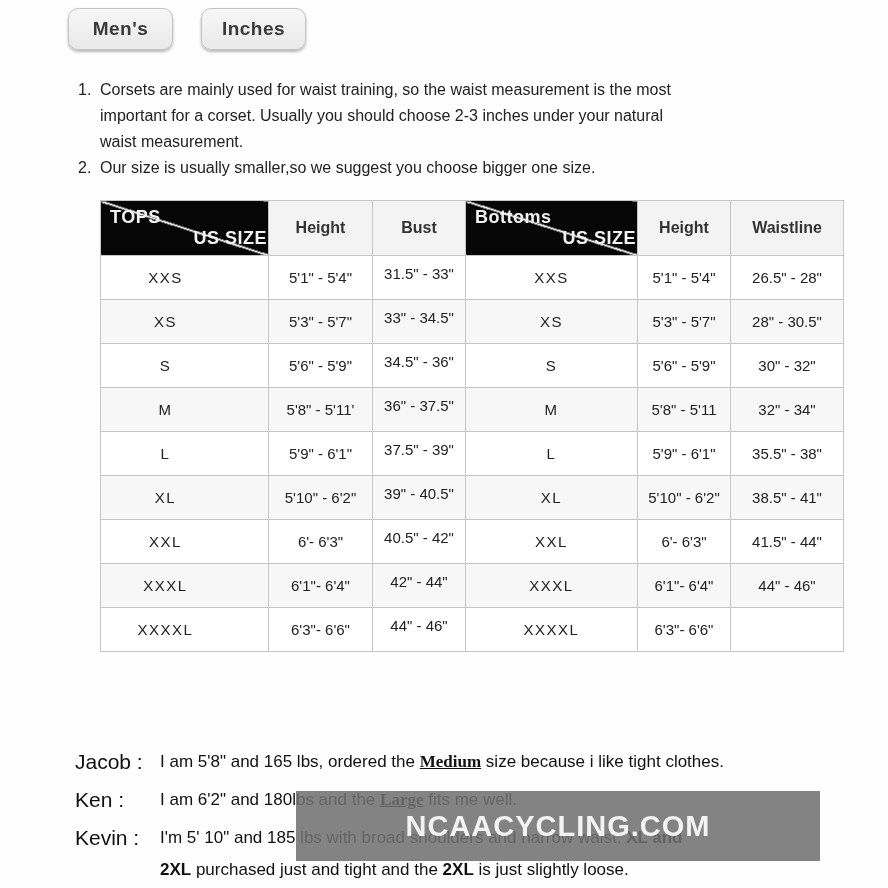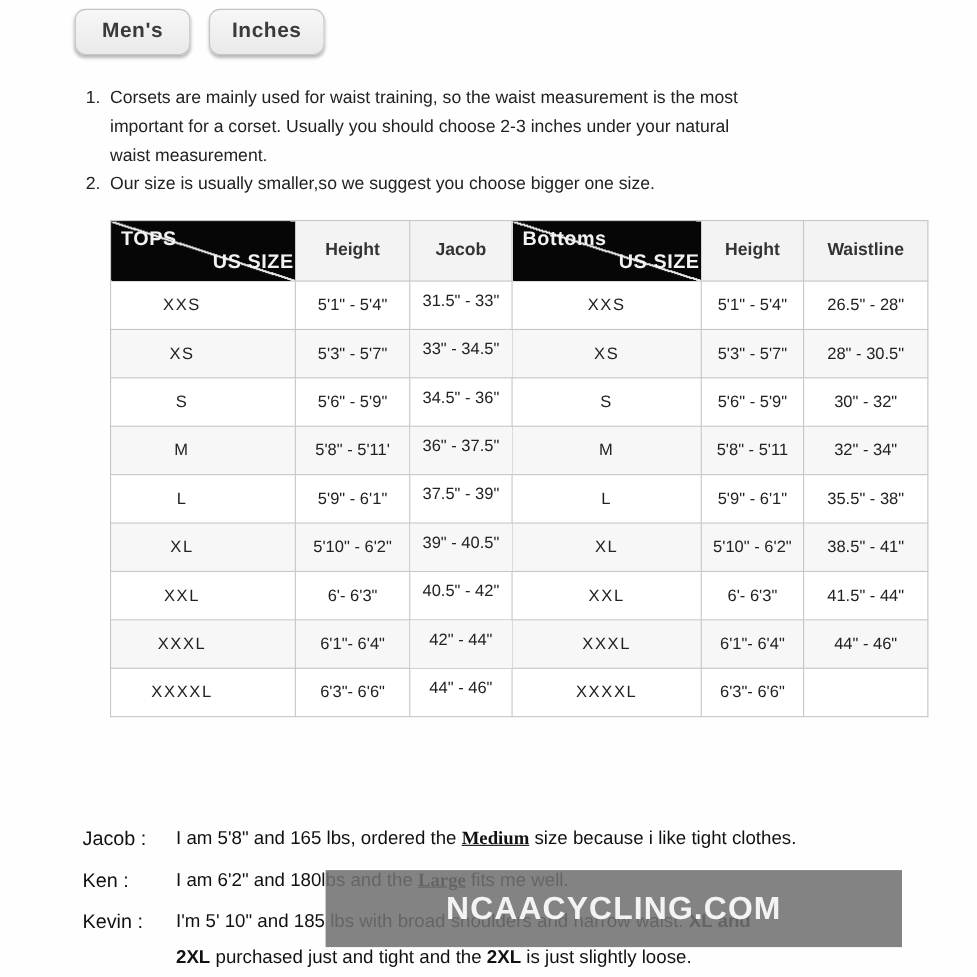--- a/index.html
+++ b/index.html
@@ -3,21 +3,21 @@
 <meta charset="utf-8">
 <style>
   html,body{margin:0;padding:0;background:#ffffff;}
   .canvas{
     position:relative;width:888px;height:888px;background:#fefefe;
     font-family:"Liberation Sans","DejaVu Sans",sans-serif;color:#1e1e1e;
     overflow:hidden;
   }
 
   
-  .top-buttons{position:absolute;left:68px;top:8px;display:flex;gap:17px;}
+  .top-buttons{position:absolute;left:68px;top:8px;display:flex;gap:28px;}
   .pill-btn{
     min-width:105px;height:42px;box-sizing:border-box;
     display:flex;align-items:center;justify-content:center;
     background:linear-gradient(#f7f7f7,#e9e9e9);
     border:1px solid #c4c4c4;border-radius:10px;
     box-shadow:0 2px 3px rgba(0,0,0,0.28);
     font-size:19px;font-weight:bold;color:#3a3a3a;letter-spacing:0.5px;
     padding:0 18px;cursor:pointer;
   }
 
@@ -49,21 +49,21 @@
   .corner .c-top{position:absolute;top:6px;left:9px;color:#f2f2f2;font-size:18px;letter-spacing:0.5px;}
   .corner .c-bot{position:absolute;bottom:6px;right:1px;color:#f2f2f2;font-size:18px;letter-spacing:0.5px;}
   td.size-col{font-size:16px;letter-spacing:1.5px;color:#222;}
   td.size-col.tops-size{padding-right:38px;}
   td.bust-col{position:relative;}
   td.bust-col span{position:relative;top:-4px;display:inline-block;}
 
   
   .testimonials{position:absolute;left:75px;top:746px;width:780px;}
   .testimonial{display:flex;margin-bottom:6px;}
-  .tname{flex:0 0 85px;font-size:18px;line-height:32px;color:#111;}
+  .tname{flex:0 0 85px;font-size:21px;line-height:32px;color:#111;}
   .tbody-txt{flex:1;font-size:17px;line-height:32px;color:#111;}
   .tline{white-space:nowrap;}
   .seg-b{font-weight:bold;}
   .seg-u{text-decoration:underline;font-family:Liberation Serif, serif;}
 
   
   .watermark{
     position:absolute;left:296px;top:791px;width:524px;height:70px;
     background:rgba(112,112,112,0.87);
     display:flex;align-items:center;justify-content:center;
@@ -109,21 +109,21 @@
         <col style="width:93px">
         <col style="width:113px">
     </colgroup>
     <thead>
       <tr>
         <th class="corner">
           <span class="c-top">TOPS</span>
           <span class="c-bot">US SIZE</span>
         </th>
         <th class="hdr">Height</th>
-        <th class="hdr">Jacob</th>
+        <th class="hdr">Bust</th>
         <th class="corner">
           <span class="c-top">Bottoms</span>
           <span class="c-bot">US SIZE</span>
         </th>
         <th class="hdr">Height</th>
         <th class="hdr">Waistline</th>
       </tr>
     </thead>
     <tbody>
         <tr>

